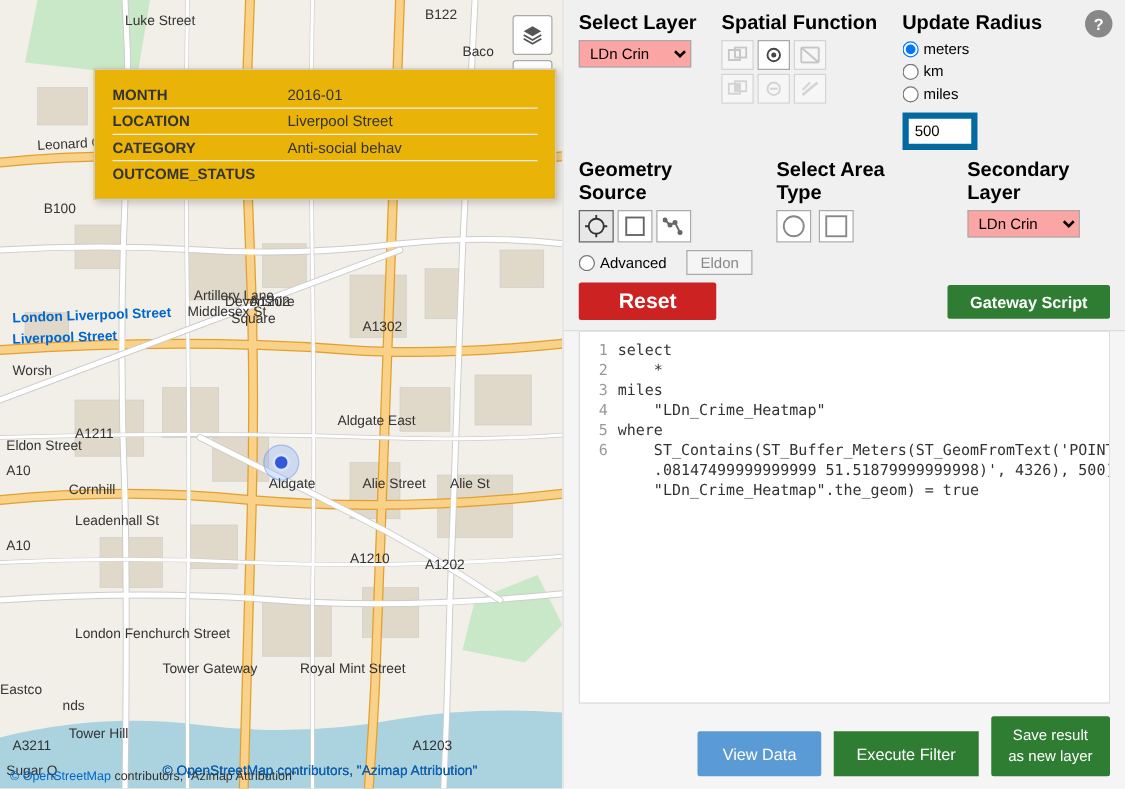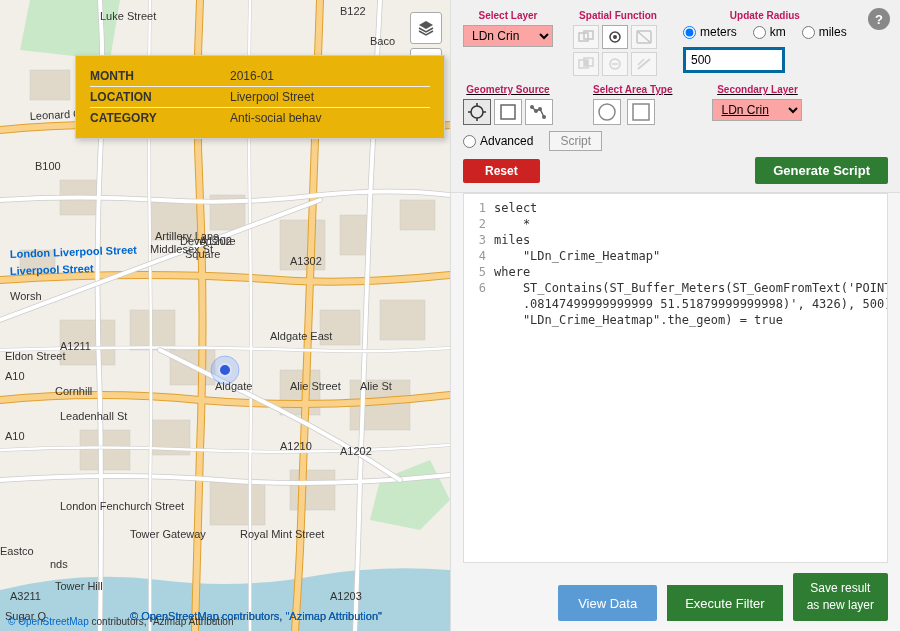--- a/index.html
+++ b/index.html
@@ -125,24 +125,23 @@
       margin-bottom: 8px;
     }
 
     .ctrl-group {
       display: flex;
       flex-direction: column;
       gap: 4px;
     }
 
     .ctrl-label {
-      font-size: 10px;
+      font-size: 16px;
       font-weight: bold;
-      color: #be185d;
-      text-align: center;
+      color: #000000;
     }
 
     select {
       font-size: 12px;
       padding: 2px 4px;
       border: 1px solid #aaa;
       background: #fca5a5;
       cursor: pointer;
     }
 
@@ -163,45 +162,44 @@
       justify-content: center;
       font-size: 14px;
     }
     .spatial-icon-btn.disabled {
       opacity: 0.4;
       cursor: default;
     }
 
     .radio-group {
       display: flex;
-      flex-direction: row;
-      gap: 16px;
+      flex-direction: column;
+      gap: 4px;
     }
     .radio-group label {
       font-size: 12px;
       display: flex;
       align-items: center;
       gap: 4px;
       cursor: pointer;
     }
     .radius-input {
-      width: 102px;
+      width: 60px;
       padding: 3px 5px;
-      border: 3px solid #0369a1;
+      border: 5px solid #0369a1;
       font-size: 12px;
       margin-top: 4px;
     }
 
     
     .controls-row2 {
       display: flex;
       gap: 20px;
       align-items: flex-start;
       margin-bottom: 6px;
-      text-decoration: underline;
     }
 
     .geom-icons {
       display: flex;
       gap: 3px;
       align-items: center;
     }
     .geom-icon-btn {
       width: 28px;
       height: 26px;
@@ -257,26 +255,26 @@
     }
 
     
     .controls-row4 {
       display: flex;
       align-items: center;
       margin-top: 6px;
       gap: 10px;
     }
     .reset-btn {
-      padding: 5px 22px;
+      padding: 5px 32px;
       background: #cc2222;
       color: white;
       border: none;
       cursor: pointer;
-      font-size: 12px;
+      font-size: 17px;
       font-weight: bold;
       border-radius: 2px;
     }
     .generate-btn {
       margin-left: auto;
       padding: 6px 18px;
       background: #2e7d32;
       color: white;
       border: none;
       cursor: pointer;
@@ -504,20 +502,24 @@
       <span class="popup-val">2016-01</span>
     </div>
     <div class="popup-row">
       <span class="popup-key">LOCATION</span>
       <span class="popup-val">Liverpool Street</span>
     </div>
     <div class="popup-row">
       <span class="popup-key">CATEGORY</span>
       <span class="popup-val">Anti-social behav</span>
     </div>
+    <div class="popup-row">
+      <span class="popup-key">OUTCOME_STATUS</span>
+      <span class="popup-val"></span>
+    </div>
   </div>
 
   <div id="map-layer-icons">
     <div class="map-icon-btn" title="Layers">
       <svg width="18" height="18" viewBox="0 0 18 18">
         <path d="M9,2 L16,6 L9,10 L2,6 Z" fill="#555"></path>
         <path d="M2,9 L9,13 L16,9" fill="none" stroke="#555" stroke-width="1.5"></path>
         <path d="M2,12 L9,16 L16,12" fill="none" stroke="#555" stroke-width="1.5"></path>
       </svg>
     </div>
@@ -672,26 +674,26 @@
         </select>
       </div>
 
     </div>
 
     <div class="controls-row3">
       <label class="advanced-radio">
         <input type="radio" name="view_mode" style="">
         <span>Advanced</span>
       </label>
-      <button class="redraw-btn">Script</button>
+      <button class="redraw-btn">Eldon</button>
     </div>
 
     <div class="controls-row4">
       <button class="reset-btn">Reset</button>
-      <button class="generate-btn">Generate Script</button>
+      <button class="generate-btn">Gateway Script</button>
     </div>
 
   </div>
 
   <div id="sql-area">
     <div class="sql-line">
       <span class="line-num">1</span>
       <span class="line-code">select</span>
     </div>
     <div class="sql-line">

